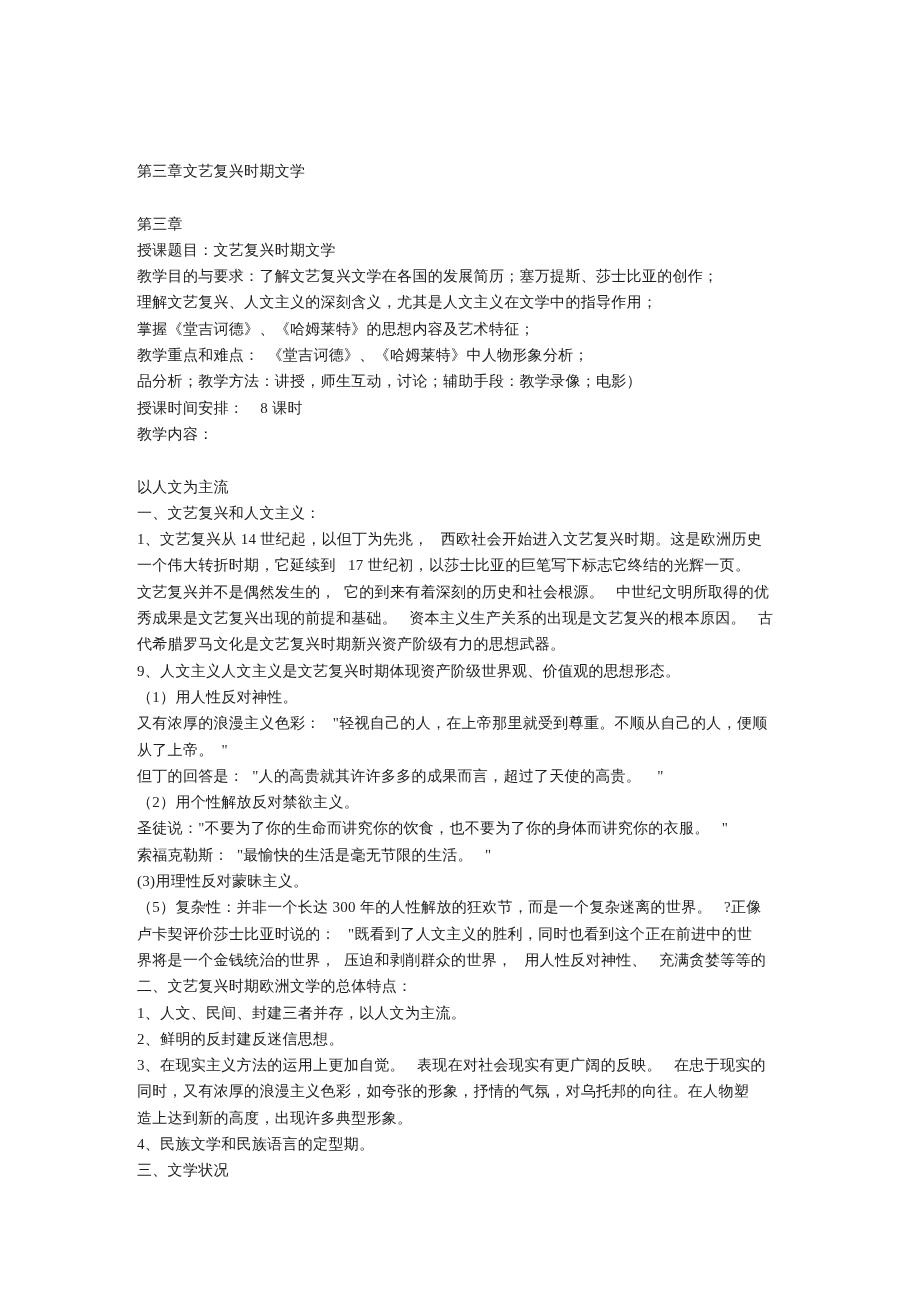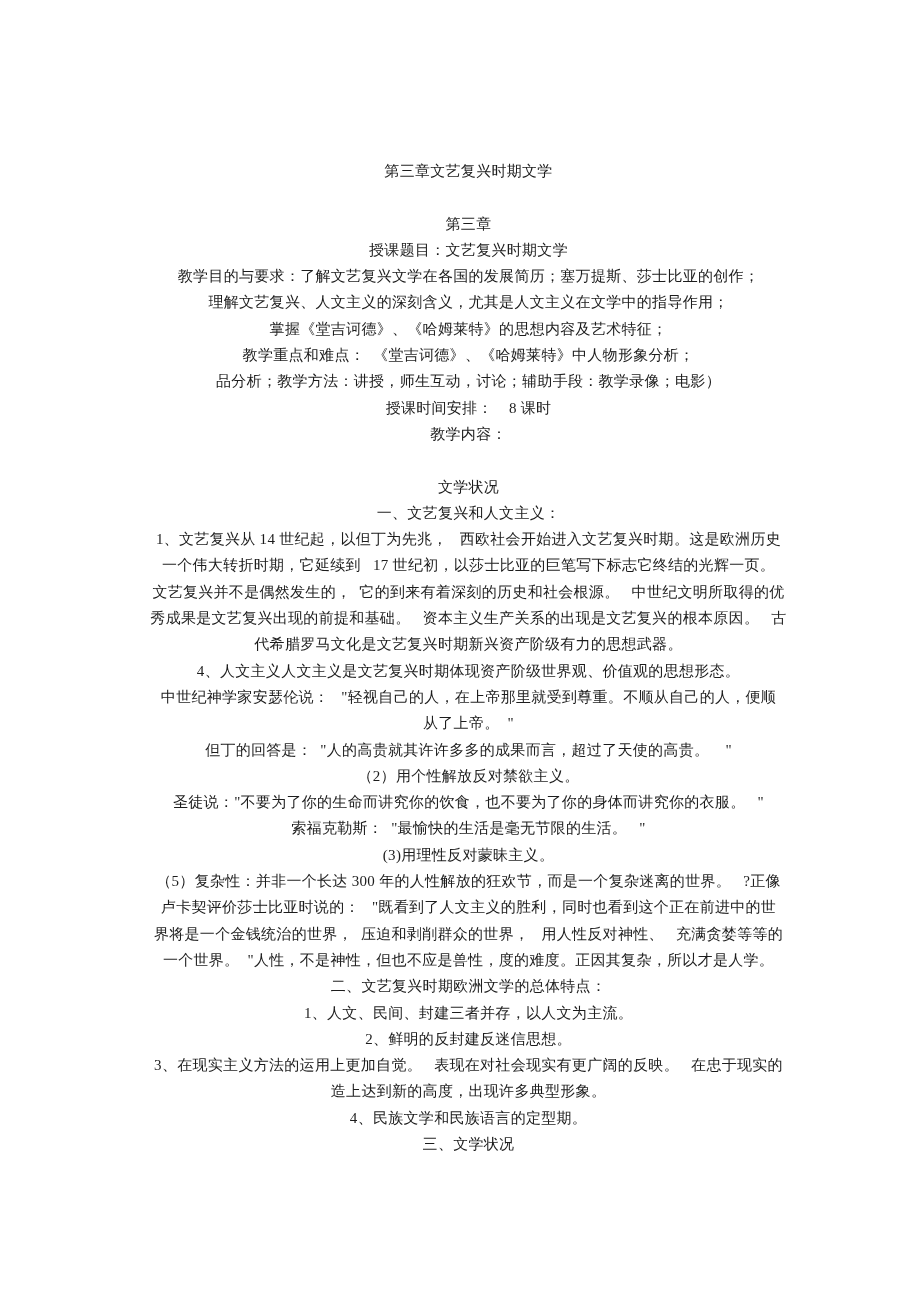--- a/index.html
+++ b/index.html
@@ -22,60 +22,60 @@
     right: 120px;
     font-family: "Liberation Serif", "DejaVu Serif", serif;
     font-size: 15px;
     color: #1c1c1c;
   }
   .line {
     min-height: 26.3px;
     line-height: 26.3px;
     white-space: pre-wrap;
     letter-spacing: 0.3px;
-    text-align: center;
   }
 </style>
 </head>
 <body>
 
 <div class="page">
   <div class="doc-body">
       <div class="line">第三章文艺复兴时期文学</div>
       <div class="line"></div>
       <div class="line">第三章</div>
       <div class="line">授课题目：文艺复兴时期文学</div>
       <div class="line">教学目的与要求：了解文艺复兴文学在各国的发展简历；塞万提斯、莎士比亚的创作；</div>
       <div class="line">理解文艺复兴、人文主义的深刻含义，尤其是人文主义在文学中的指导作用；</div>
       <div class="line">掌握《堂吉诃德》、《哈姆莱特》的思想内容及艺术特征；</div>
       <div class="line">教学重点和难点：  《堂吉诃德》、《哈姆莱特》中人物形象分析；</div>
       <div class="line">品分析；教学方法：讲授，师生互动，讨论；辅助手段：教学录像；电影）</div>
       <div class="line">授课时间安排：    8 课时</div>
       <div class="line">教学内容：</div>
       <div class="line"></div>
-      <div class="line">文学状况</div>
+      <div class="line">以人文为主流</div>
       <div class="line">一、文艺复兴和人文主义：</div>
       <div class="line">1、文艺复兴从 14 世纪起，以但丁为先兆，   西欧社会开始进入文艺复兴时期。这是欧洲历史</div>
       <div class="line">一个伟大转折时期，它延续到   17 世纪初，以莎士比亚的巨笔写下标志它终结的光辉一页。</div>
       <div class="line">文艺复兴并不是偶然发生的，  它的到来有着深刻的历史和社会根源。   中世纪文明所取得的优</div>
       <div class="line">秀成果是文艺复兴出现的前提和基础。   资本主义生产关系的出现是文艺复兴的根本原因。   古</div>
       <div class="line">代希腊罗马文化是文艺复兴时期新兴资产阶级有力的思想武器。</div>
-      <div class="line">4、人文主义人文主义是文艺复兴时期体现资产阶级世界观、价值观的思想形态。</div>
-      <div class="line">中世纪神学家安瑟伦说：   "轻视自己的人，在上帝那里就受到尊重。不顺从自己的人，便顺</div>
+      <div class="line">9、人文主义人文主义是文艺复兴时期体现资产阶级世界观、价值观的思想形态。</div>
+      <div class="line">（1）用人性反对神性。</div>
+      <div class="line">又有浓厚的浪漫主义色彩：   "轻视自己的人，在上帝那里就受到尊重。不顺从自己的人，便顺</div>
       <div class="line">从了上帝。  "</div>
       <div class="line">但丁的回答是：  "人的高贵就其许许多多的成果而言，超过了天使的高贵。    "</div>
       <div class="line">（2）用个性解放反对禁欲主义。</div>
       <div class="line">圣徒说："不要为了你的生命而讲究你的饮食，也不要为了你的身体而讲究你的衣服。   "</div>
       <div class="line">索福克勒斯：  "最愉快的生活是毫无节限的生活。   "</div>
       <div class="line">(3)用理性反对蒙昧主义。</div>
       <div class="line">（5）复杂性：并非一个长达 300 年的人性解放的狂欢节，而是一个复杂迷离的世界。   ?正像</div>
       <div class="line">卢卡契评价莎士比亚时说的：   "既看到了人文主义的胜利，同时也看到这个正在前进中的世</div>
       <div class="line">界将是一个金钱统治的世界，  压迫和剥削群众的世界，   用人性反对神性、   充满贪婪等等的</div>
-      <div class="line">一个世界。  "人性，不是神性，但也不应是兽性，度的难度。正因其复杂，所以才是人学。</div>
       <div class="line">二、文艺复兴时期欧洲文学的总体特点：</div>
       <div class="line">1、人文、民间、封建三者并存，以人文为主流。</div>
       <div class="line">2、鲜明的反封建反迷信思想。</div>
       <div class="line">3、在现实主义方法的运用上更加自觉。   表现在对社会现实有更广阔的反映。   在忠于现实的</div>
+      <div class="line">同时，又有浓厚的浪漫主义色彩，如夸张的形象，抒情的气氛，对乌托邦的向往。在人物塑</div>
       <div class="line">造上达到新的高度，出现许多典型形象。</div>
       <div class="line">4、民族文学和民族语言的定型期。</div>
       <div class="line">三、文学状况</div>
     </div>
 </div>
 
 </body></html>

